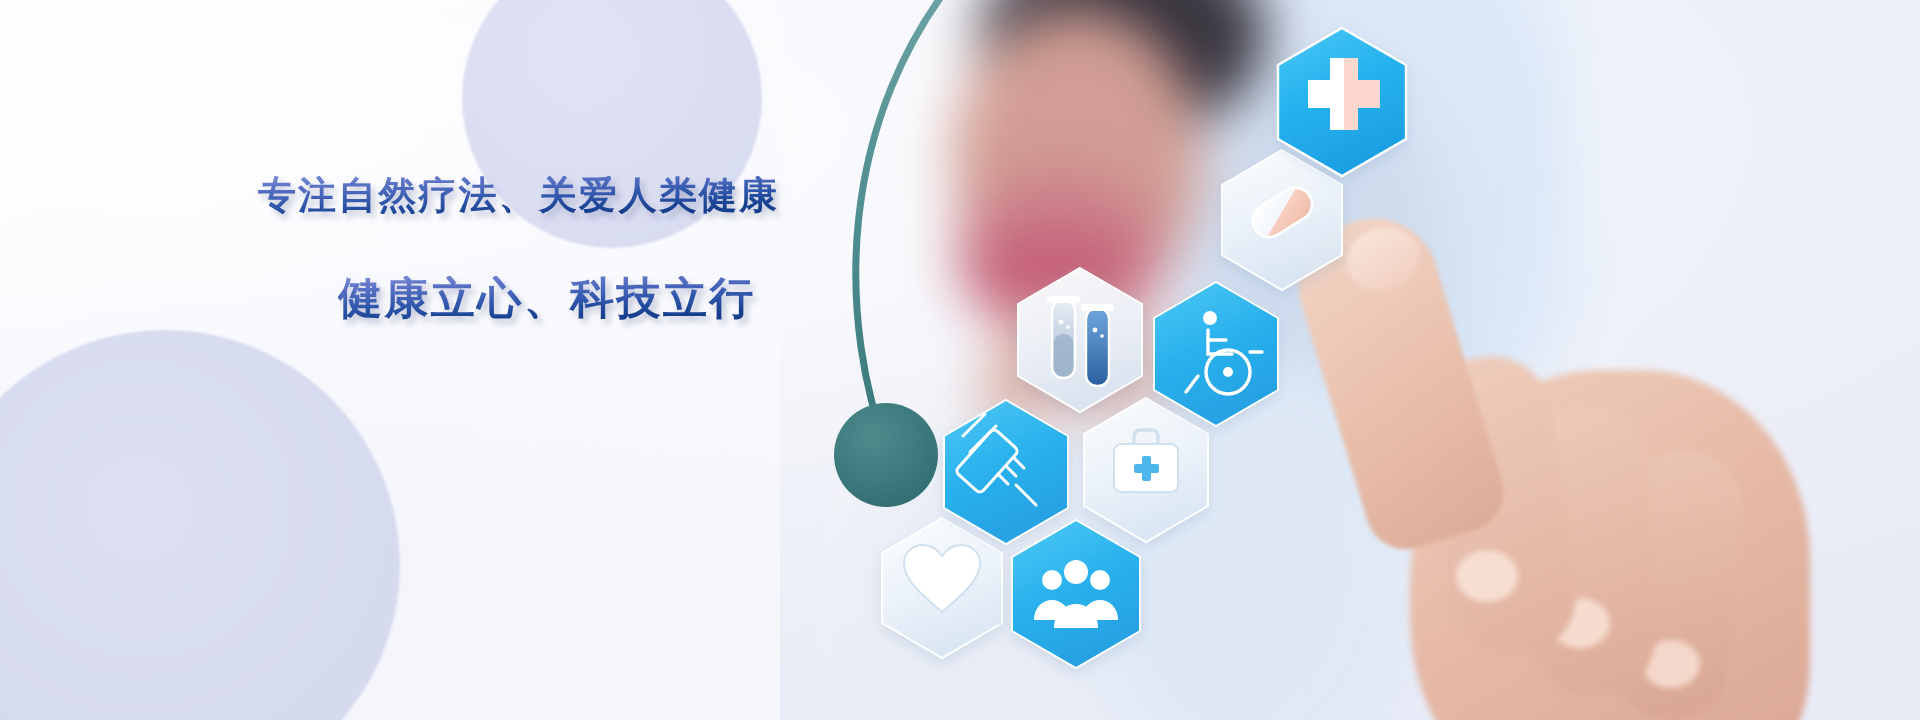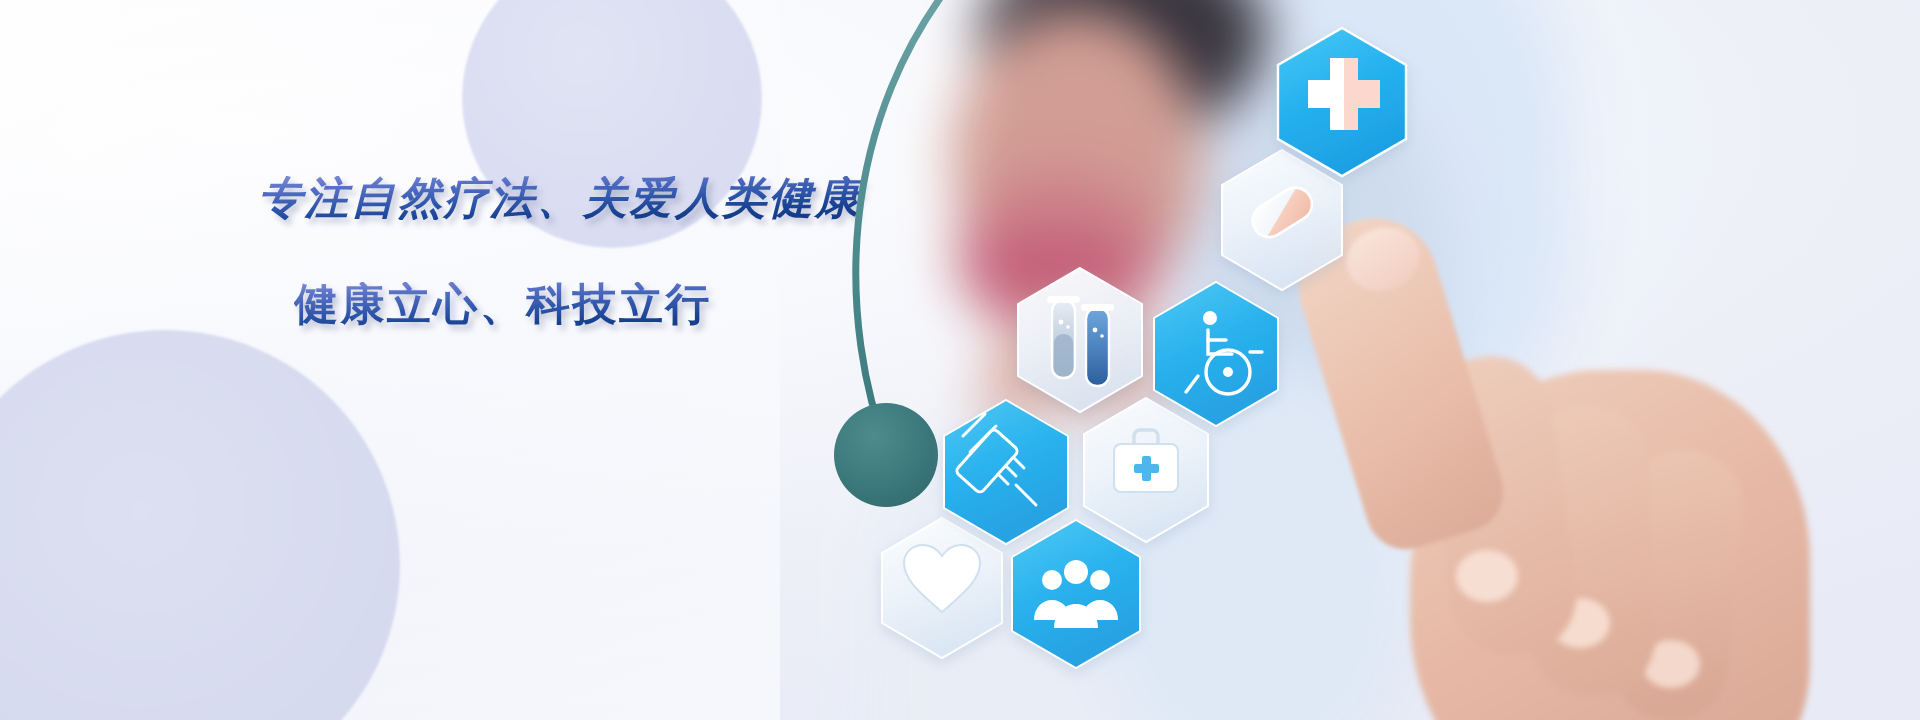--- a/index.html
+++ b/index.html
@@ -46,22 +46,22 @@
   .hl{
     font-weight:bold;
     letter-spacing:.055em;
     line-height:1;
     white-space:nowrap;
     background:linear-gradient(178deg,#7f8fd6 0%,#5d74c8 18%,#2f56ab 52%,#17408f 78%,#123a86 100%);
     -webkit-background-clip:text;background-clip:text;
     color:transparent;-webkit-text-fill-color:transparent;
     filter:drop-shadow(4px 5px 3px rgba(110,120,160,.40));
   }
-  .hl-1{font-size:44px;font-style:italic;}
-  .hl-2{font-size:44px;margin-top:62px;margin-left:36px;}
+  .hl-1{font-size:38px;}
+  .hl-2{font-size:44px;margin-top:62px;margin-left:80px;}
 
   
   .right-stage{
     position:absolute;left:820px;top:0;width:1100px;height:720px;
     overflow:hidden;
   }
 
   
   .photo{
     position:absolute;left:40px;top:-60px;width:560px;height:800px;

